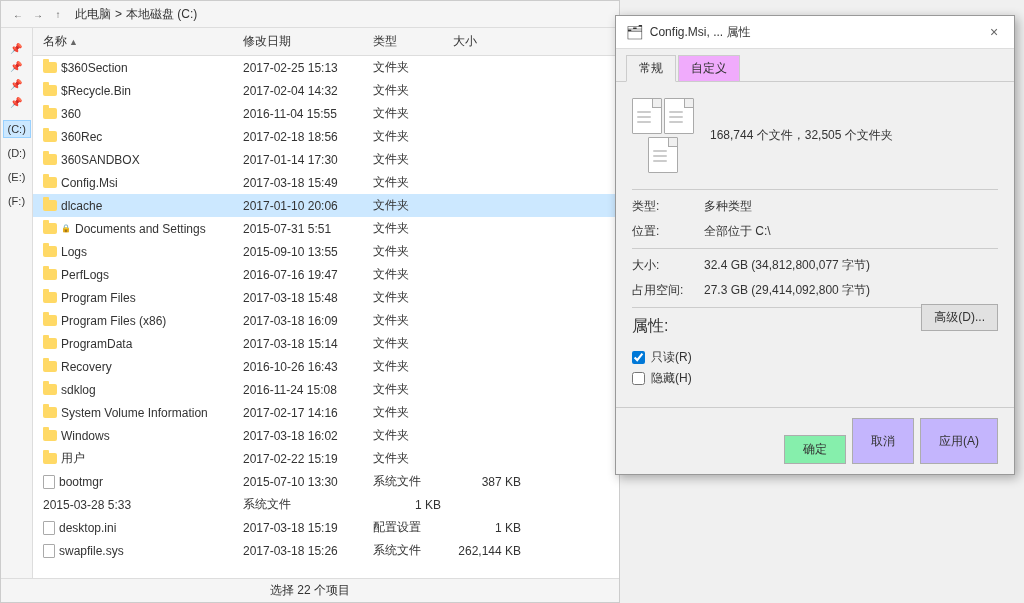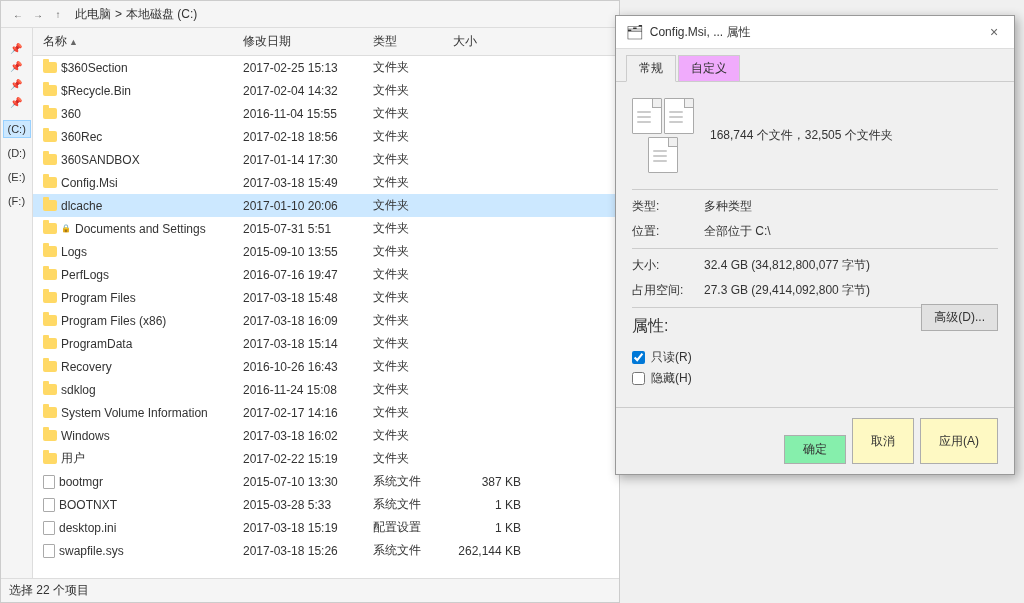--- a/index.html
+++ b/index.html
@@ -186,25 +186,26 @@
       position: absolute;
       top: -3px;
       left: 0;
       width: 6px;
       height: 3px;
       background: #ffd966;
       border-radius: 1px 1px 0 0;
     }
 
     .status-bar {
-      padding: 3px 8px;
+      padding: 3px 24px;
       background: #f5f5f5;
       border-top: 1px solid #ddd;
       font-size: 12px;
       color: #333;
+      text-align: center;
     }
 
     
     .dialog {
       position: absolute;
       top: 15px;
       left: 615px;
       width: 400px;
       background: #f0f0f0;
       border: 1px solid #999;
@@ -347,21 +348,21 @@
       display: flex;
       justify-content: flex-end;
       gap: 6px;
       padding: 10px 16px;
       border-top: 1px solid #ccc;
     }
 
     .footer-btn {
       padding: 5px 18px;
       border: 1px solid #adadad;
-      background: #fef9c3;
+      background: #c4b5fd;
       cursor: pointer;
       font-size: 12px;
       color: #333;
       min-width: 60px;
     }
 
     .footer-btn.primary {
       background: #86efac;
       margin-top: 17px;
     }
@@ -619,24 +620,20 @@
           <div class="file-row">
             <div class="file-cell">
               <span style="display: inline-block; width: 12px; height: 14px; background: rgb(255, 255, 255); border: 1px solid rgb(170, 170, 170); border-radius: 1px; font-size: 7px; flex-shrink: 0;"></span>
               <span>bootmgr</span>
             </div>
             <div class="file-cell">2015-07-10 13:30</div>
             <div class="file-cell">系统文件</div>
             <div class="file-cell" style="justify-content: flex-end;">387 KB</div>
           </div>
           <div class="file-row">
-            <div class="file-cell">
-              <span style="display: inline-block; width: 12px; height: 14px; background: rgb(255, 255, 255); border: 1px solid rgb(170, 170, 170); border-radius: 1px; font-size: 7px; flex-shrink: 0;"></span>
-              <span>BOOTNXT</span>
-            </div>
             <div class="file-cell">2015-03-28 5:33</div>
             <div class="file-cell">系统文件</div>
             <div class="file-cell" style="justify-content: flex-end;">1 KB</div>
           </div>
           <div class="file-row">
             <div class="file-cell">
               <span style="display: inline-block; width: 12px; height: 14px; background: rgb(255, 255, 255); border: 1px solid rgb(170, 170, 170); border-radius: 1px; font-size: 7px; flex-shrink: 0;"></span>
               <span>desktop.ini</span>
             </div>
             <div class="file-cell">2017-03-18 15:19</div>

